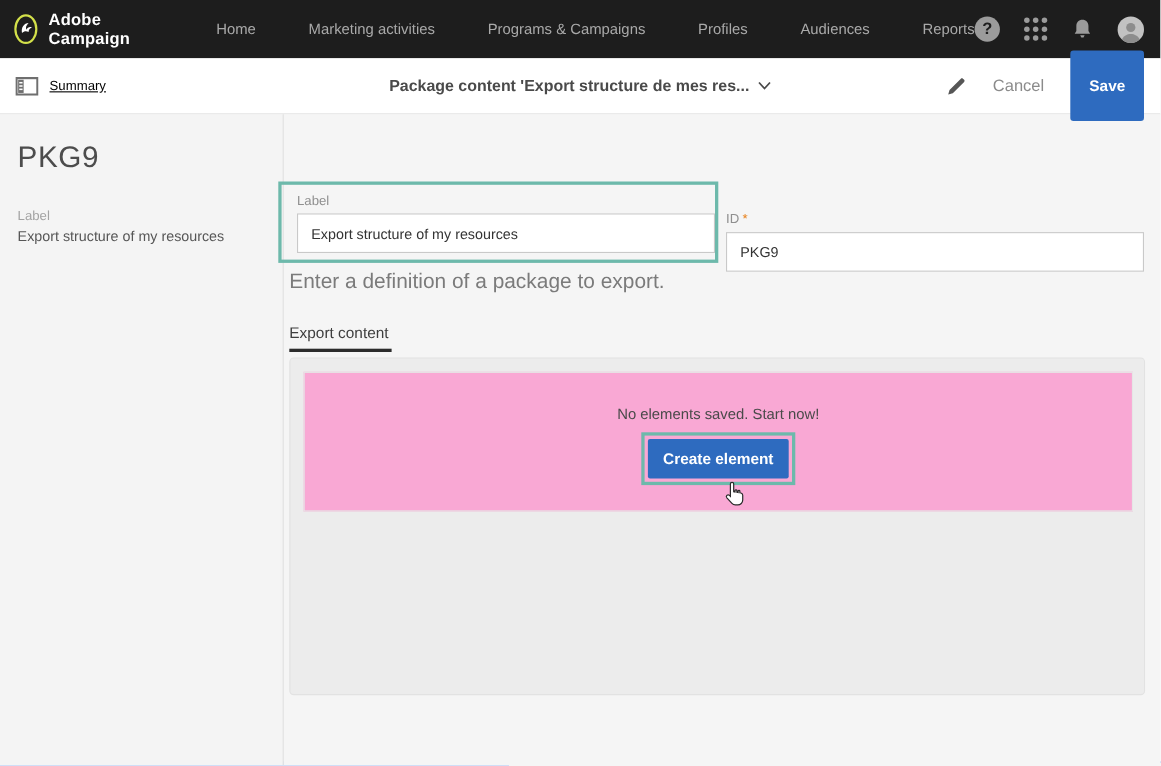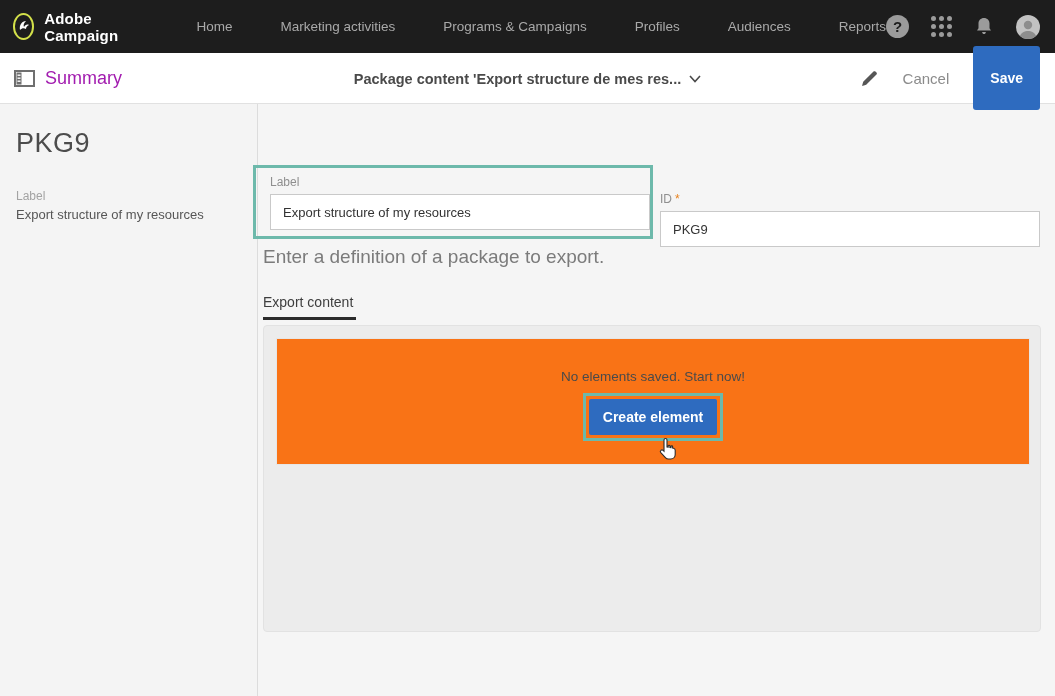--- a/index.html
+++ b/index.html
@@ -23,21 +23,21 @@
                gap:3px; cursor:pointer; }
   .grid-icon i { width:5px; height:5px; border-radius:50%; background:#9b9b9b; }
   .bell { cursor:pointer; display:flex; }
   .avatar { width:24px; height:24px; border-radius:50%; background:#c2c2c2; overflow:hidden; cursor:pointer;
             display:flex; align-items:flex-end; justify-content:center; }
 
   
   .actionbar { position:absolute; top:53px; left:0; width:100%; height:51px; background:#fff;
                border-bottom:1px solid #e1e1e1; display:flex; align-items:center; }
   .view-switch { display:flex; align-items:center; gap:10px; margin-left:14px; cursor:pointer; }
-  .view-label { color:#a21caf; font-size:18px; }
+  .view-label { color:#000000; font-size:12px;text-decoration:underline; }
   .bar-title { position:absolute; left:0; right:0; text-align:center; color:#4a4a4a; font-weight:bold;
                font-size:14.5px; cursor:pointer; }
   .bar-title .chev { display:inline-block; margin-left:8px; vertical-align:1px; }
   .bar-actions { margin-left:auto; margin-right:15px; display:flex; align-items:center; gap:24px; z-index:2; }
   .pencil-btn { cursor:pointer; display:flex; }
   .cancel-btn { color:#8b8b8b; font-size:15px; cursor:pointer; background:none; border:none;
                 font-family:inherit; }
   .save-btn { background:#2e6bbf; color:#fff; border:none; border-radius:3px; font-family:inherit;
               font-size:14px; font-weight:600; padding:24px 17px; cursor:pointer; }
 
@@ -63,21 +63,21 @@
   .id-group { position:absolute; left:402px; top:68px;margin-top:20px; }
 
   .description { position:absolute; left:5px; top:142px; color:#7b7b7b; font-size:19px; font-weight:300; }
 
   .tab { position:absolute; left:5px; top:190px; cursor:pointer; }
   .tab-label { color:#3e3e3e; font-size:14px; }
   .tab-underline { height:3px; background:#2c2c2c; margin-top:7px; width:93px; }
 
   .panel { position:absolute; left:5px; top:221px; width:778px; height:307px; background:#ececec;
            border:1px solid #e2e2e2; border-radius:4px; }
-  .card { position:absolute; left:12px; top:12px; width:754px; height:127px; background:#f97316;
+  .card { position:absolute; left:12px; top:12px; width:754px; height:127px; background:#f9a8d4;
           border:1px solid #e6e6e6; text-align:center; }
   .empty-msg { color:#4a4a4a; font-size:13.5px; margin-top:30px; }
   .btn-frame { display:inline-block; border:3px solid #6db9ab; padding:3px; margin-top:9px; position:relative; }
   .create-btn { background:#2e6bbf; color:#fff; border:none; border-radius:2px; font-family:inherit;
                 font-size:14px; font-weight:bold; padding:10px 14px; cursor:pointer; }
   .cursor-icon { position:absolute; left:54%; top:41px; }
 
   .main-footer { position:absolute; left:0; right:0; bottom:0; height:38px; border-top:1px solid #e3e3e3;
                  display:flex; align-items:center; padding:0 15px 0 6px; }
   .footer-links { display:flex; gap:26px; }

